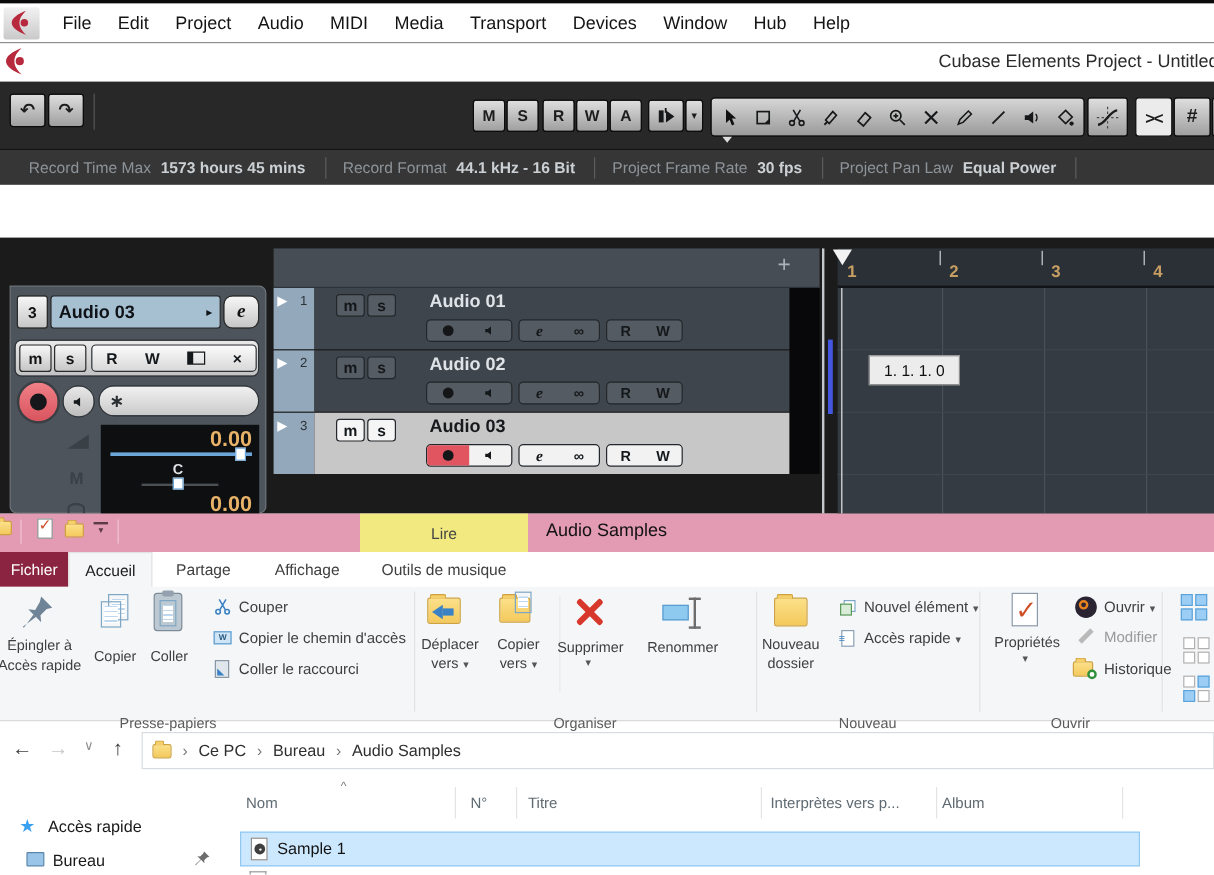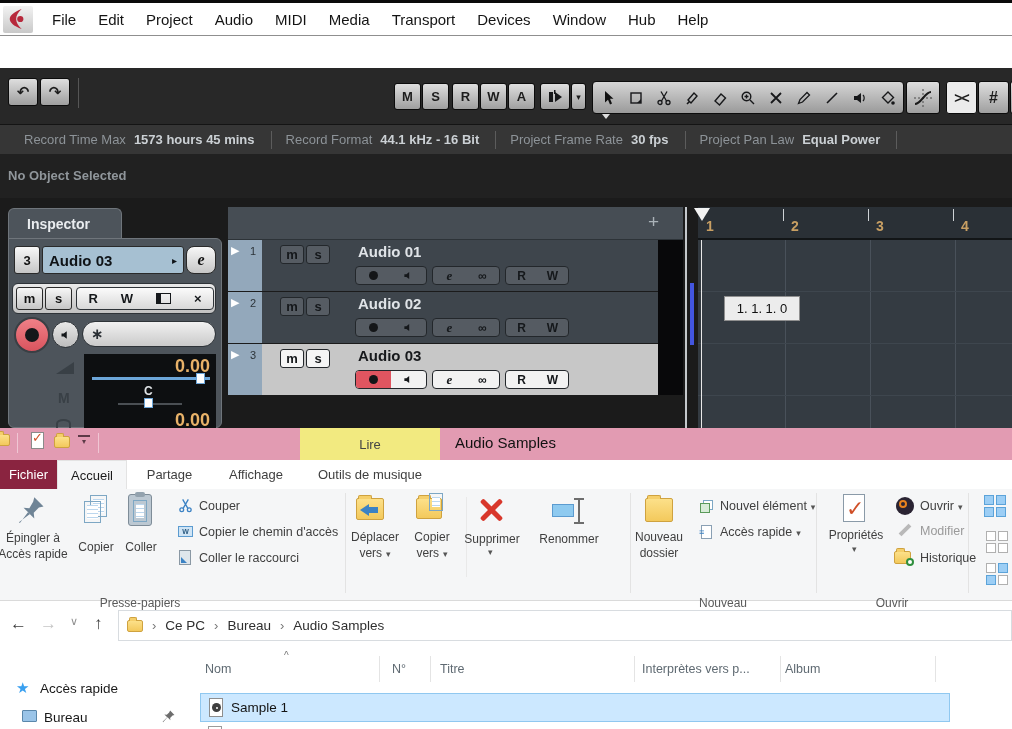--- a/index.html
+++ b/index.html
@@ -107,20 +107,29 @@
     <span class="menu-item">Audio</span>
     <span class="menu-item">MIDI</span>
     <span class="menu-item">Media</span>
     <span class="menu-item">Transport</span>
     <span class="menu-item">Devices</span>
     <span class="menu-item">Window</span>
     <span class="menu-item">Hub</span>
     <span class="menu-item">Help</span>
   </div>
 
+  <div class="cb-titlebar abs">
+    <span class="abs" style="left:2px;top:2px;">
+      <svg width="24" height="24" viewBox="0 0 24 24">
+          <path fill="#b7293c" d="M16 1 C8 4 3 8 3 12 C3 16 8 20 16 23 C12 19 10 16 10 12 C10 8 12 5 16 1 Z"></path>
+          <circle cx="14.5" cy="12" r="3.4" fill="#b7293c"></circle>
+        </svg>
+    </span>
+    <span class="abs cb-title">Cubase Elements Project - Untitled</span>
+  </div>
 
   <div class="cb-toolbar abs"></div>
   <div class="abs flex" style="left:8px;top:78px;gap:2px;">
     <div class="cbtn" style="width:30px;height:28px;font-size:15px;">
         <span>↶</span>
       </div>
     <div class="cbtn" style="width:30px;height:28px;font-size:15px;">
         <span>↷</span>
       </div>
   </div>
@@ -237,29 +246,23 @@
     <span class="info-value">44.1 kHz - 16 Bit</span>
     <span class="info-sep"></span>
     <span class="info-label">Project Frame Rate</span>
     <span class="info-value">30 fps</span>
     <span class="info-sep"></span>
     <span class="info-label">Project Pan Law</span>
     <span class="info-value">Equal Power</span>
     <span class="info-sep"></span>
   </div>
 
-  <div class="cb-status abs">
-    <span class="abs" style="left:8px;top:14px;font-size:13px;font-weight:700;color:#90969b;">No Object Selected</span>
-  </div>
 
   <div class="cb-project abs"></div>
 
-  <div class="abs insp-tab">
-      <span>Inspector</span>
-    </div>
   <div class="abs insp-panel"></div>
   <div class="abs lgt" style="left:14px;top:246px;width:26px;height:28px;font-size:13px;">
       <span>3</span>
     </div>
   <div class="abs trackname-field" style="left:42px;top:246px;width:142px;height:28px;">
     <span>Audio 03</span>
     <span style="margin-left:auto;font-size:10px;">▸</span>
   </div>
   <div class="abs lgt" style="left:186px;top:246px;width:30px;height:28px;border-radius:8px;font-size:16px;font-style:italic;font-family:'Liberation Serif',serif;">
       <span>e</span>
@@ -528,20 +531,21 @@
   <div class="redx" style="left:476px;top:495px;"></div>
   <div class="blabel" style="left:452px;top:532px;width:80px;">Supprimer</div>
   <div class="caret" style="left:488px;top:547px;">▾</div>
   <div class="abs" style="left:552px;top:498px;width:34px;height:26px;">
     <span style="position:absolute;left:0;top:6px;width:22px;height:13px;background:#8ecaf0;border:1px solid #5b9bd0;"></span>
     <span style="position:absolute;left:26px;top:0;width:2px;height:26px;background:#6d6d6d;"></span>
     <span style="position:absolute;left:22px;top:0;width:10px;height:2px;background:#6d6d6d;"></span>
     <span style="position:absolute;left:22px;top:24px;width:10px;height:2px;background:#6d6d6d;"></span>
   </div>
   <div class="blabel" style="left:528px;top:532px;width:82px;">Renommer</div>
+  <div class="rlabel" style="left:345px;width:285px;">Organiser</div>
 
   <div class="folder" style="left:645px;top:498px;width:28px;height:24px;"></div>
   <div class="blabel" style="left:630px;top:530px;width:58px;">Nouveau
 dossier</div>
   <div class="abs" style="left:700px;top:500px;width:14px;height:14px;">
     <span style="position:absolute;left:3px;top:0;width:10px;height:10px;background:#fff;border:1px solid #7da7c4;"></span>
     <span style="position:absolute;left:0;top:3px;width:10px;height:10px;background:#d8ecd8;border:1px solid #5a9a5a;"></span>
   </div>
   <span class="slabel caret-after" style="left:720px;top:499px;">Nouvel élément</span>
   <div class="abs" style="left:701px;top:525px;width:11px;height:14px;background:#fff;border:1px solid #8aa0b4;">

